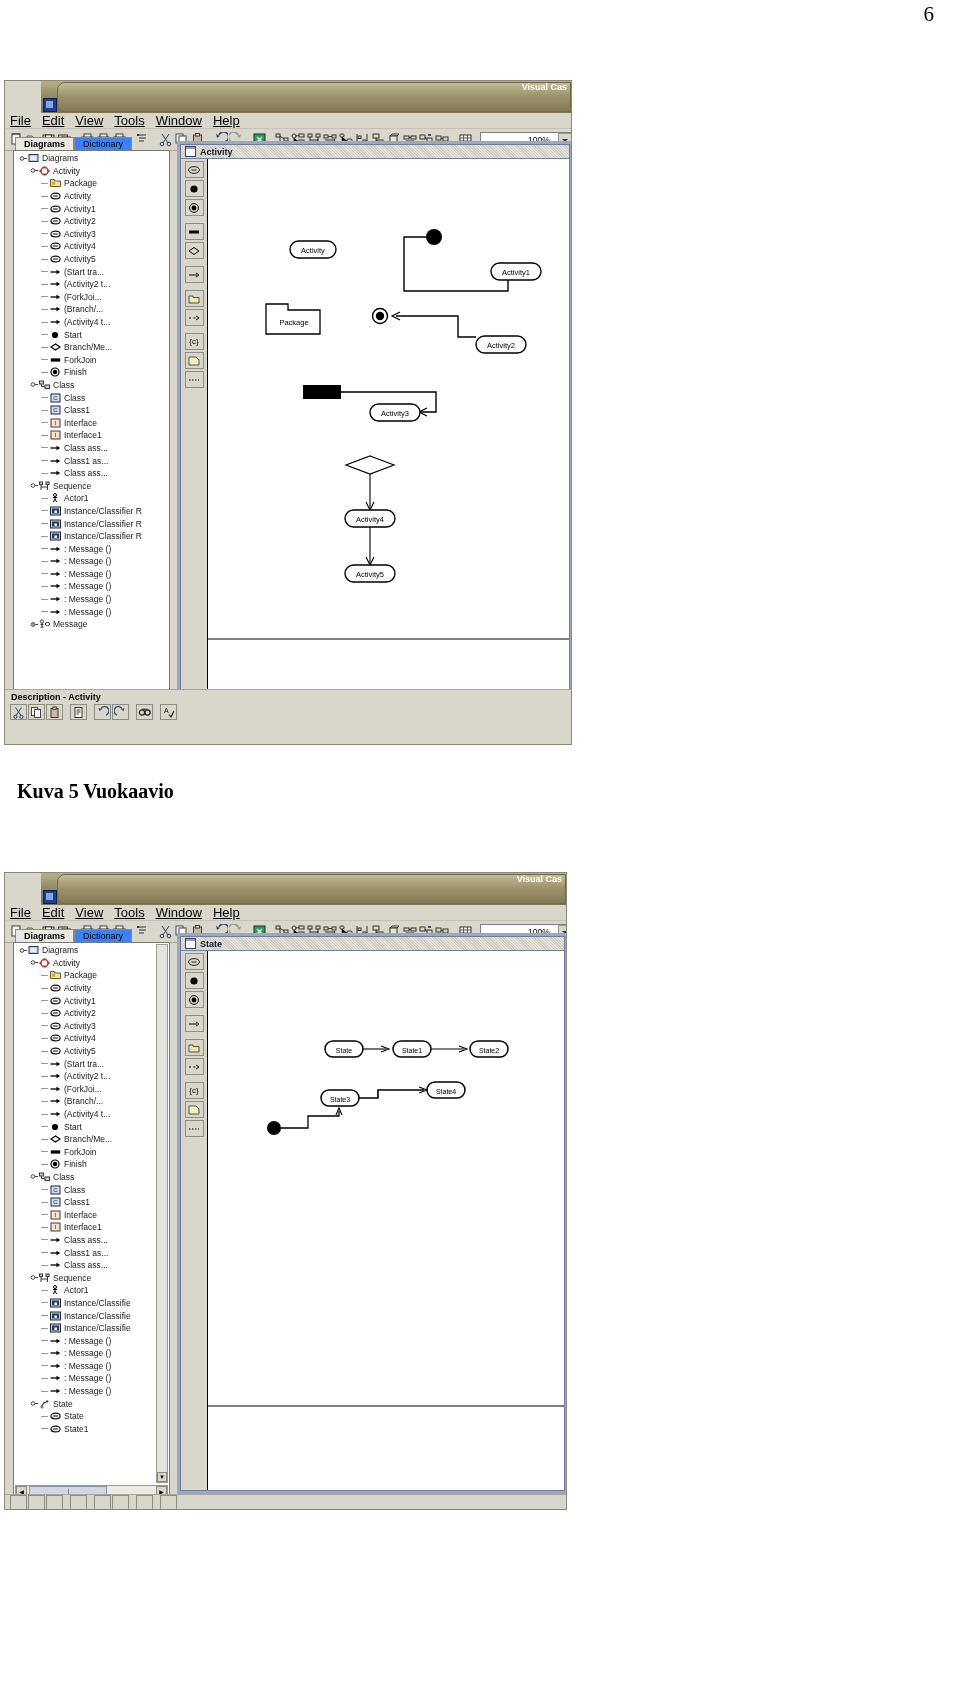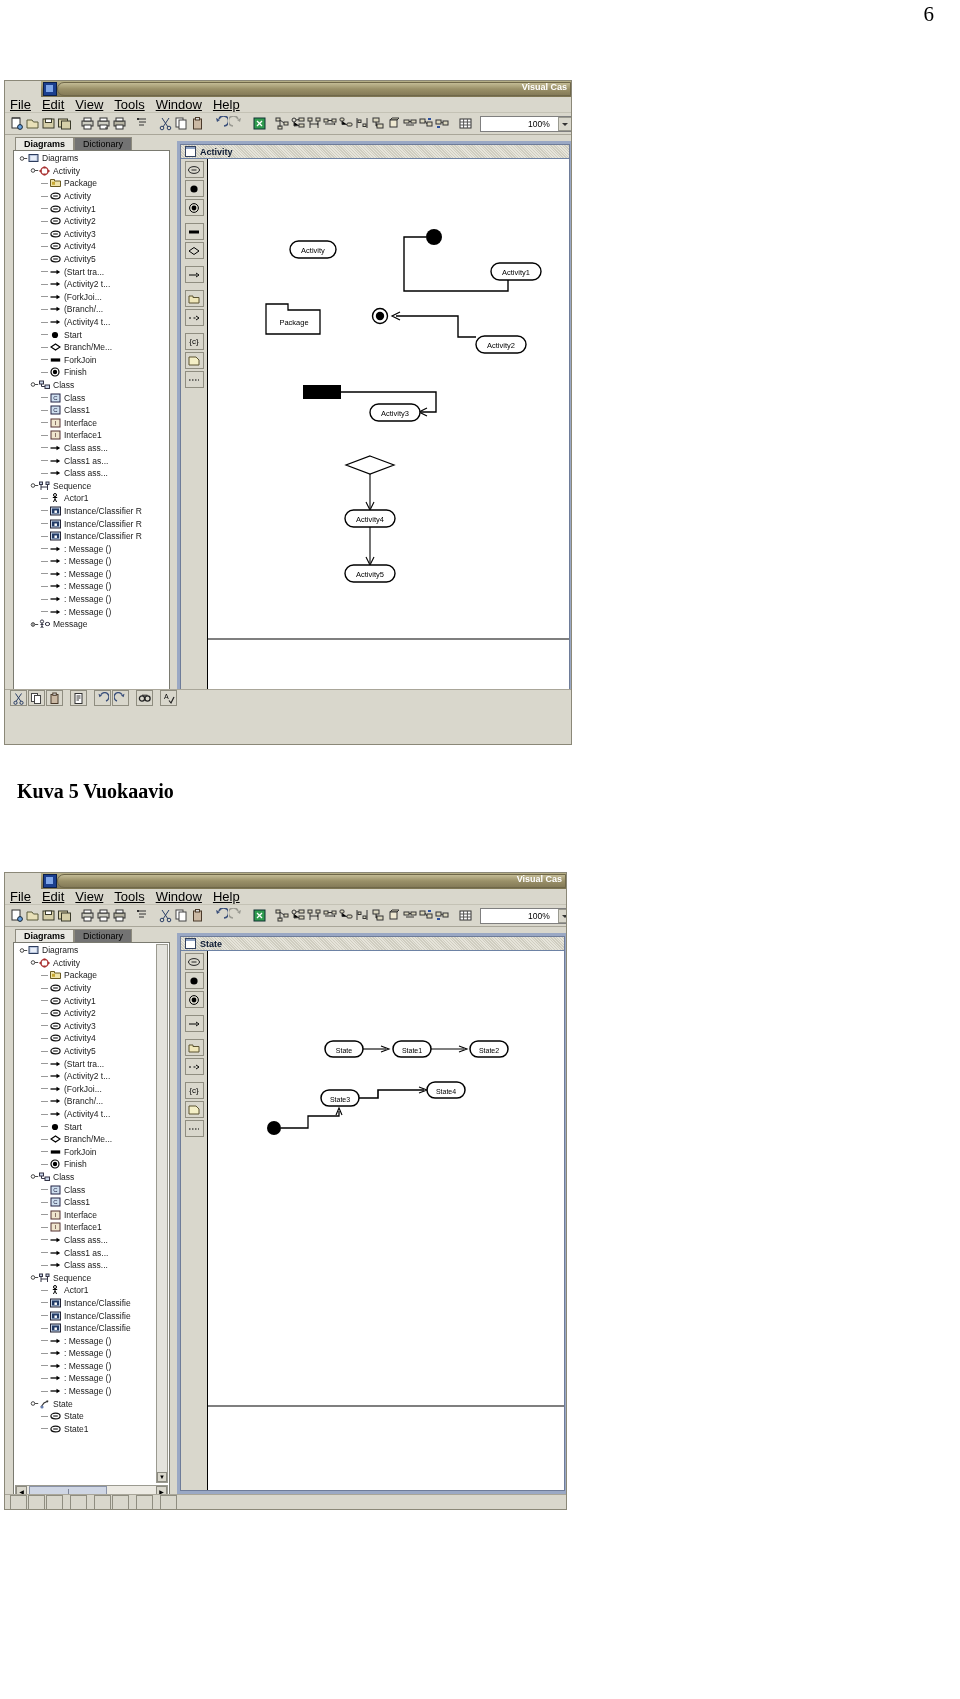--- a/index.html
+++ b/index.html
@@ -3,21 +3,21 @@
 <meta charset="utf-8">
 <style>
   html,body{margin:0;padding:0;background:#ffffff;}
   body{width:960px;height:1699px;position:relative;font-family:"Liberation Sans",sans-serif;overflow:hidden;}
 
   .page-number{position:absolute;right:26px;top:2px;font-family:"Liberation Serif",serif;font-size:21px;color:#000;}
 
   
   .app{position:absolute;background:#d9d7cc;border:1px solid #8b8878;box-sizing:border-box;overflow:hidden;}
 
-  .titlebar{height:16px;background:linear-gradient(to bottom,#b7b087,#8e8560 55%,#7d7452);
+  .titlebar{height:32px;background:linear-gradient(to bottom,#b7b087,#8e8560 55%,#7d7452);
             display:flex;align-items:flex-end;position:relative;margin-left:36px;}
   .win-icon{width:12px;height:12px;margin:1px 2px 1px 2px;background:#1b3f8f;border:1px solid #0b1f4a;
             position:relative;flex:0 0 auto;z-index:2;}
   .win-icon:after{content:"";position:absolute;left:2px;top:2px;width:7px;height:7px;
             background:#7fa6e8;}
   .tb-round{position:absolute;left:16px;top:1px;right:0;bottom:1px;
             background:linear-gradient(to bottom,#c3bb95,#9a9068 50%,#857b58);
             border-radius:8px 0 0 8px;border:1px solid #6f6749;box-sizing:border-box;}
   .tb-title{position:absolute;right:4px;top:1px;color:#ffffff;font-size:9px;font-weight:bold;z-index:3;
             white-space:nowrap;}
@@ -33,21 +33,21 @@
   .tb-sep{width:7px;height:15px;flex:0 0 auto;}
   .tb-btn svg{display:block;}
   .zoomcombo{height:14px;width:48px;background:#ffffff;border:1px solid #7f7f7f;
              display:flex;align-items:center;justify-content:space-between;margin-left:6px;flex:0 0 auto;padding-left:44px;}
   .zoomcombo .zv{font-size:8.5px;padding-left:3px;color:#000;}
   .zoomcombo .zarrow{width:12px;height:12px;background:#d9d7cc;border:1px solid #9a9a90;
              display:flex;align-items:center;justify-content:center;margin-right:1px;}
 
   .tabs{display:flex;height:15px;align-items:flex-end;padding-left:6px;}
   .tab{font-size:9px;padding:1px 8px 1px 8px;border:1px solid #8e8b7e;border-bottom:none;
-       background:#737373;position:relative;}
+       background:#3b82f6;position:relative;}
   .tab.active{background:#e9e8e2;font-weight:bold;}
 
   .treepanel{position:absolute;background:#ffffff;border:1px solid #7a7a70;overflow:hidden;}
   .treewrap{position:absolute;left:1px;right:1px;top:1px;overflow:hidden;background:#fff;}
   .tnode{display:flex;align-items:center;height:12.6px;font-size:8.5px;color:#1a1a1a;white-space:nowrap;}
   .tnode .ind{flex:0 0 auto;}
   .tnode .handle{width:9px;height:9px;flex:0 0 auto;position:relative;}
   .tnode .dash{width:9px;height:9px;flex:0 0 auto;position:relative;}
   .tnode .dash:before{content:"";position:absolute;left:0;top:4px;width:7px;height:1px;background:#999;}
   .ticon{width:11px;height:10px;flex:0 0 auto;margin-right:3px;display:flex;align-items:center;justify-content:center;}
@@ -886,20 +886,21 @@
           <rect x="137" y="406" width="50" height="17" rx="8.5" fill="#fff" stroke="#000" stroke-width="1.4"></rect>
           <text x="162" y="418" font-size="7.5" text-anchor="middle" font-family="Liberation Sans, sans-serif">Activity5</text>
 
           <path d="M0 480 L370 480" stroke="#000" stroke-width="1.2"></path>
         </svg>
       </div>
     </div>
   </div>
 
   <div class="descpanel" style="left:0;right:0;top:608px;height:57px;">
+    <div class="desc-title">Description - Activity</div>
     <div class="desc-tools">
       <div class="dbtn">
           <svg width="13" height="13">
             <path d="M3.5 1.5 L9 9.5 M9.5 1.5 L4 9.5" stroke="#2b3f66" fill="none"></path>
             <circle cx="3.5" cy="10.8" r="1.6" fill="none" stroke="#2b3f66"></circle>
             <circle cx="9.5" cy="10.8" r="1.6" fill="none" stroke="#2b3f66"></circle>
           </svg>
         </div>
       <div class="dbtn">
           <svg width="13" height="13">

